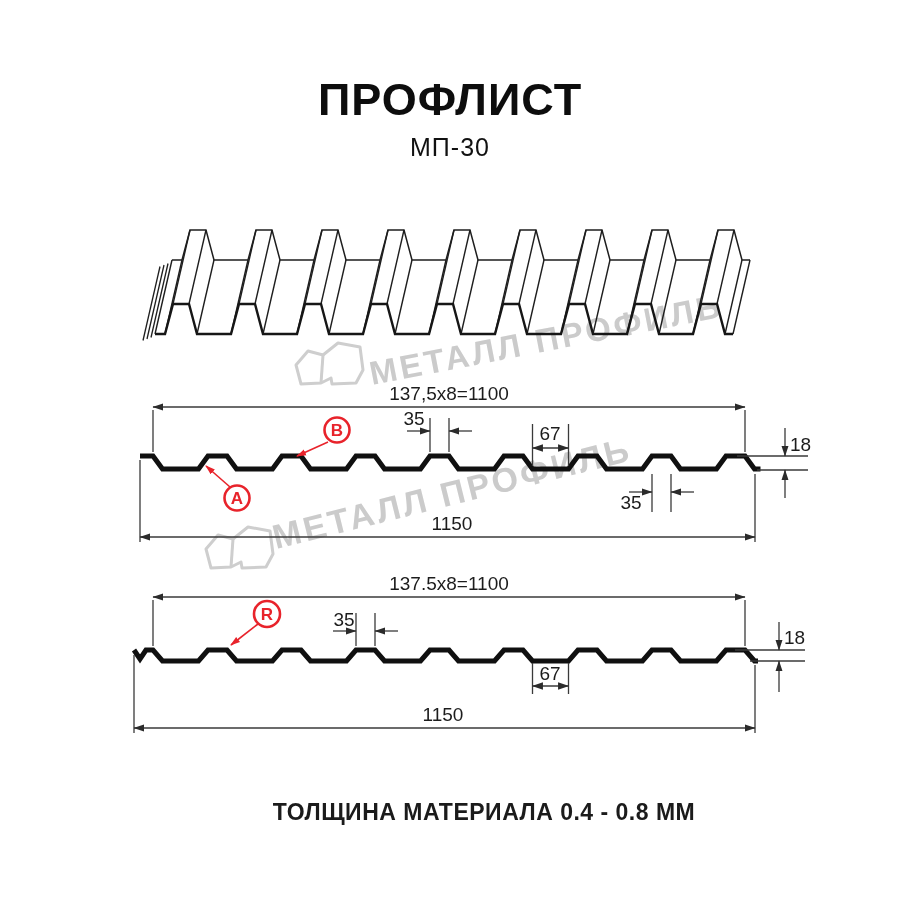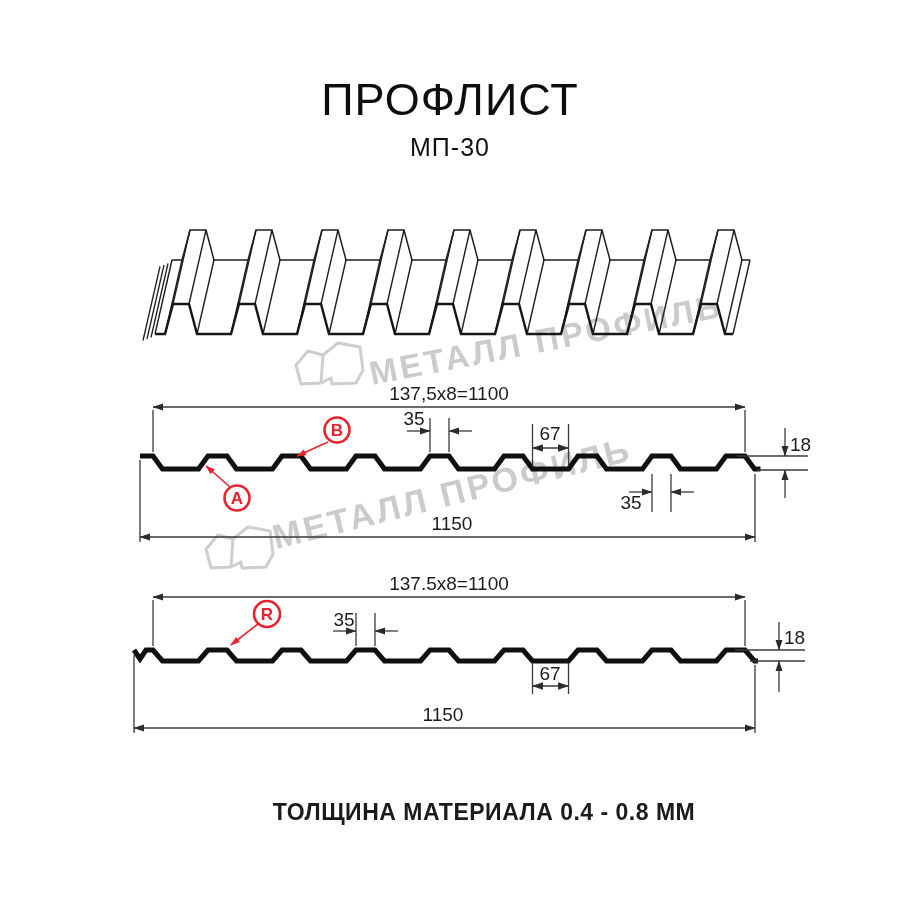--- a/index.html
+++ b/index.html
@@ -1,19 +1,19 @@
 <!DOCTYPE html>
 <html><head>
 <meta charset="utf-8">
 <style>
   html,body{margin:0;padding:0;background:#fff;}
   .page{position:relative;width:900px;height:900px;background:#ffffff;overflow:hidden;
         font-family:"Liberation Sans",sans-serif;}
   .title-block{position:absolute;top:76px;left:0;width:900px;text-align:center;}
-  .title{font-size:45px;font-weight:400;color:#0d0d0d;letter-spacing:1px;line-height:1.05;}
+  .title{font-size:45px;font-weight:700;color:#0d0d0d;letter-spacing:1px;line-height:1.05;}
   .subtitle{margin-top:10px;font-size:25px;font-weight:400;color:#111;letter-spacing:1px;}
   .footer{position:absolute;top:799px;left:0;width:900px;text-align:center;
           font-size:23px;font-weight:700;color:#1b1b1b;letter-spacing:0.5px;padding-left:34px;}
   svg.diagram{position:absolute;top:0;left:0;}
   .thin{stroke:#3a3a3a;stroke-width:1.3;fill:none;}
   .prof{stroke:#101010;stroke-width:5;fill:none;}
   .dimtxt{font-size:19px;fill:#1c1c1c;font-family:"Liberation Sans",sans-serif;}
   .red{stroke:#e8232b;fill:none;}
   .redtxt{font-size:17px;font-weight:700;fill:#e8232b;font-family:"Liberation Sans",sans-serif;}
   .wmtxt{font-size:33px;font-weight:700;fill:#cbcbcb;letter-spacing:3px;

